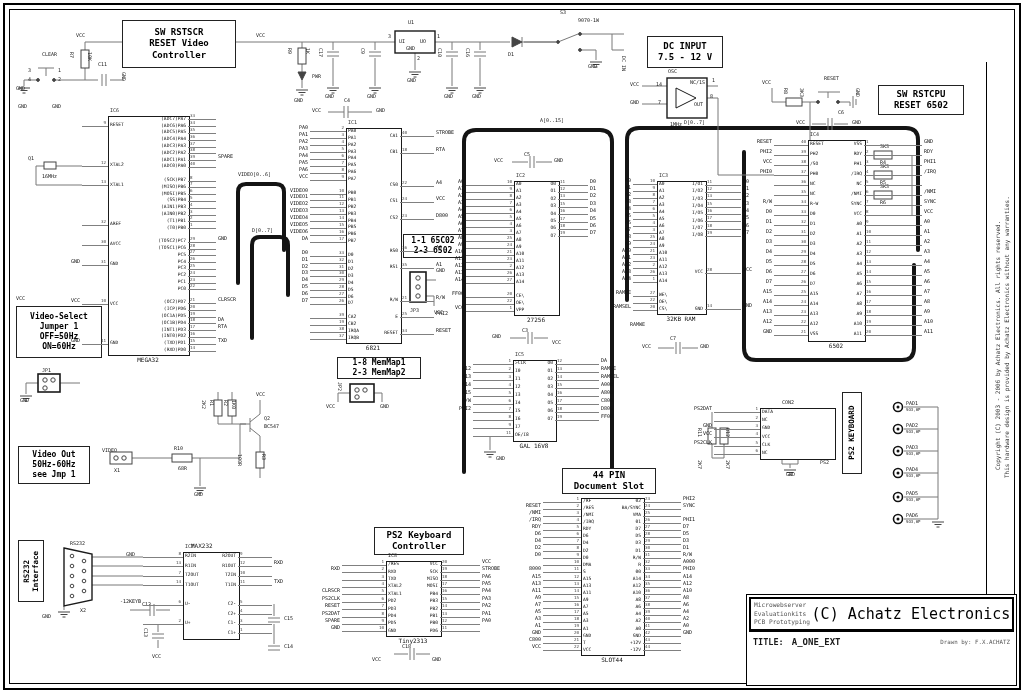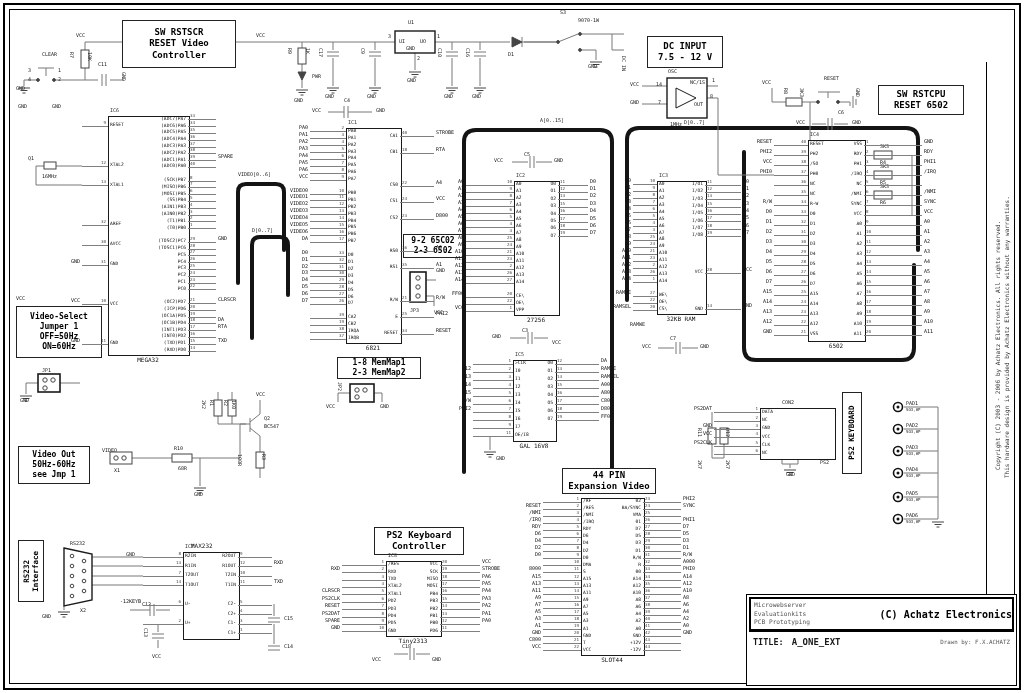--- a/index.html
+++ b/index.html
@@ -32,21 +32,21 @@
   .side-text{position:absolute;font-size:6px;color:#333;white-space:nowrap;
              transform:rotate(-90deg);transform-origin:0 0;}
   .thanks{position:absolute;left:748px;top:551px;width:264px;height:41px;border:1px solid #222;
           background:#fff;display:flex;flex-direction:column;justify-content:center;align-items:center;}
   .thanks div{font-size:6.4px;line-height:1.45;color:#222;white-space:nowrap;}
   .tb{position:absolute;left:746px;top:594px;width:269px;height:90px;border:1px solid #000;background:#fff;}
   .tb .company{position:absolute;left:2px;top:2px;right:2px;height:30px;border:2px solid #000;
                display:flex;align-items:center;}
   .tb .company .cl-left{margin-left:3px;display:flex;flex-direction:column;}
   .tb .company .cl-left span{font-size:6.2px;line-height:1.35;color:#555;}
-  .tb .company .cl-right{flex:1;text-align:right;font-size:10px;font-weight:700;color:#000;}
+  .tb .company .cl-right{flex:1;text-align:center;font-size:15px;font-weight:400;color:#000;}
   .tb .trow{position:absolute;left:2px;right:2px;border-top:1px solid #000;display:flex;align-items:center;}
   .tb .r-title{top:36px;height:19px;}
   .r-title .t-label{font-size:8.5px;font-weight:bold;margin-left:4px;}
   .r-title .t-value{font-size:9px;font-weight:600;margin-left:8px;}
   .r-title .t-drawn{flex:1;text-align:right;margin-right:4px;font-size:5.8px;color:#555;}
   .tb .r-doc{top:55px;height:21px;}
   .r-doc .d-label{font-size:8.5px;font-weight:bold;margin-left:4px;}
   .r-doc .d-num{flex:1;text-align:center;font-size:9px;font-weight:600;}
   .r-doc .d-rev{width:42px;align-self:stretch;border-left:1px solid #000;display:flex;
                 flex-direction:column;justify-content:center;padding-left:3px;}
@@ -357,34 +357,34 @@
         <div class="cl">Jumper 1</div>
         <div class="cl">OFF=50Hz</div>
         <div class="cl">ON=60Hz</div>
       </div>
       <div class="callout" style="left: 18px; top: 446px; width: 70px; height: 36px; font-size: 8px;">
         <div class="cl">Video Out</div>
         <div class="cl">50Hz-60Hz</div>
         <div class="cl">see Jmp 1</div>
       </div>
       <div class="callout" style="left: 403px; top: 234px; width: 58px; height: 22px; font-size: 8px;">
-        <div class="cl">9-2 65C02</div>
+        <div class="cl">1-1 65C02</div>
         <div class="cl">2-3 6502</div>
       </div>
       <div class="callout" style="left: 337px; top: 357px; width: 82px; height: 20px; font-size: 8px;">
         <div class="cl">1-8 MemMap1</div>
         <div class="cl">2-3 MemMap2</div>
       </div>
       <div class="callout" style="left: 374px; top: 527px; width: 88px; height: 26px; font-size: 9px;">
         <div class="cl">PS2 Keyboard</div>
         <div class="cl">Controller</div>
       </div>
       <div class="callout" style="left: 562px; top: 468px; width: 92px; height: 24px; font-size: 9px;">
         <div class="cl">44 PIN</div>
-        <div class="cl">Expansion Video</div>
+        <div class="cl">Document Slot</div>
       </div>
       <div class="callout vert" style="left: 18px; top: 540px; width: 24px; height: 60px; font-size: 7.5px;">
         <div class="vwrap">
           <div class="cl">RS232</div>
           <div class="cl">Interface</div>
         </div>
       </div>
       <div class="callout vert" style="left: 842px; top: 392px; width: 18px; height: 80px; font-size: 7.5px;">
         <div class="vwrap">
           <div class="cl">PS2 KEYBOARD</div>

